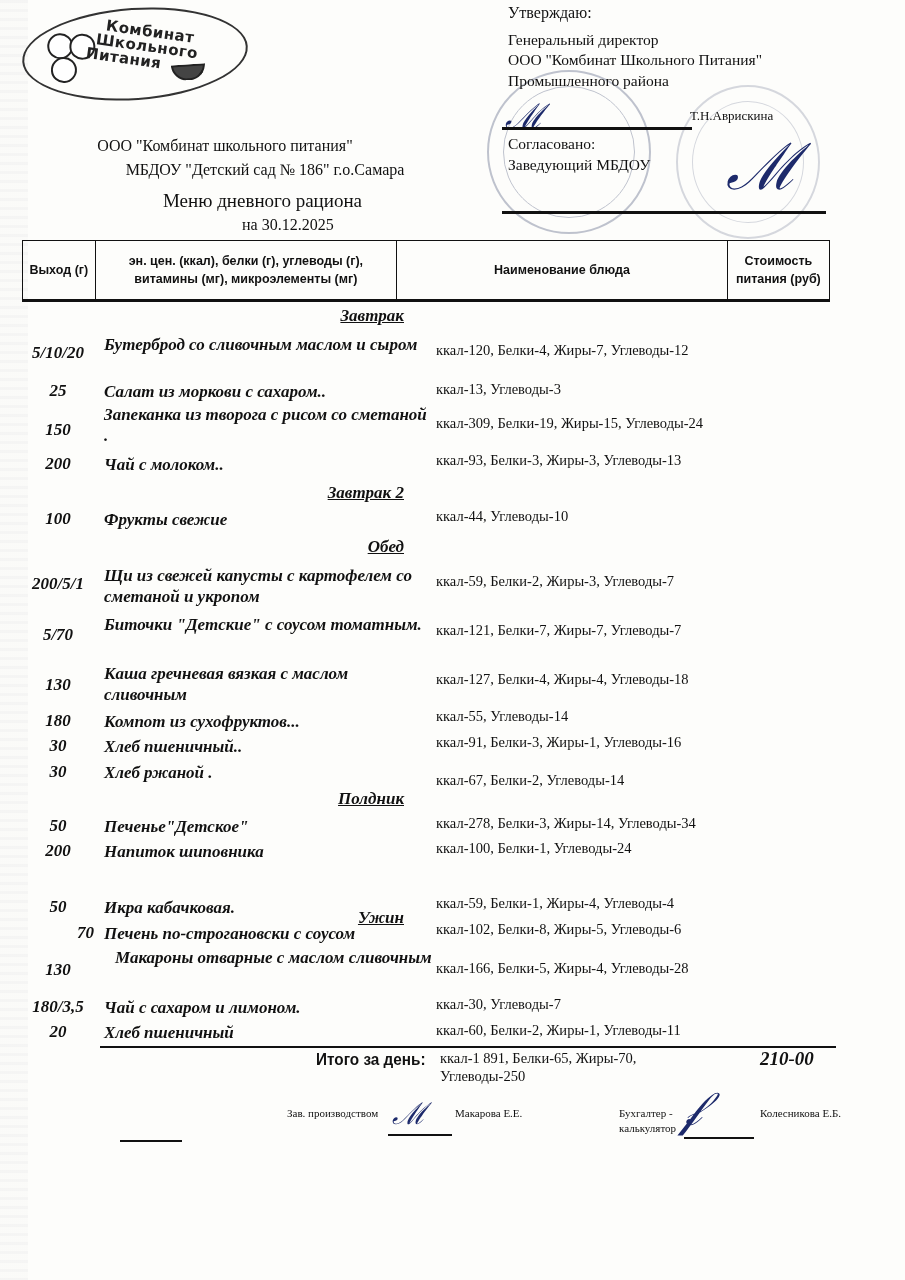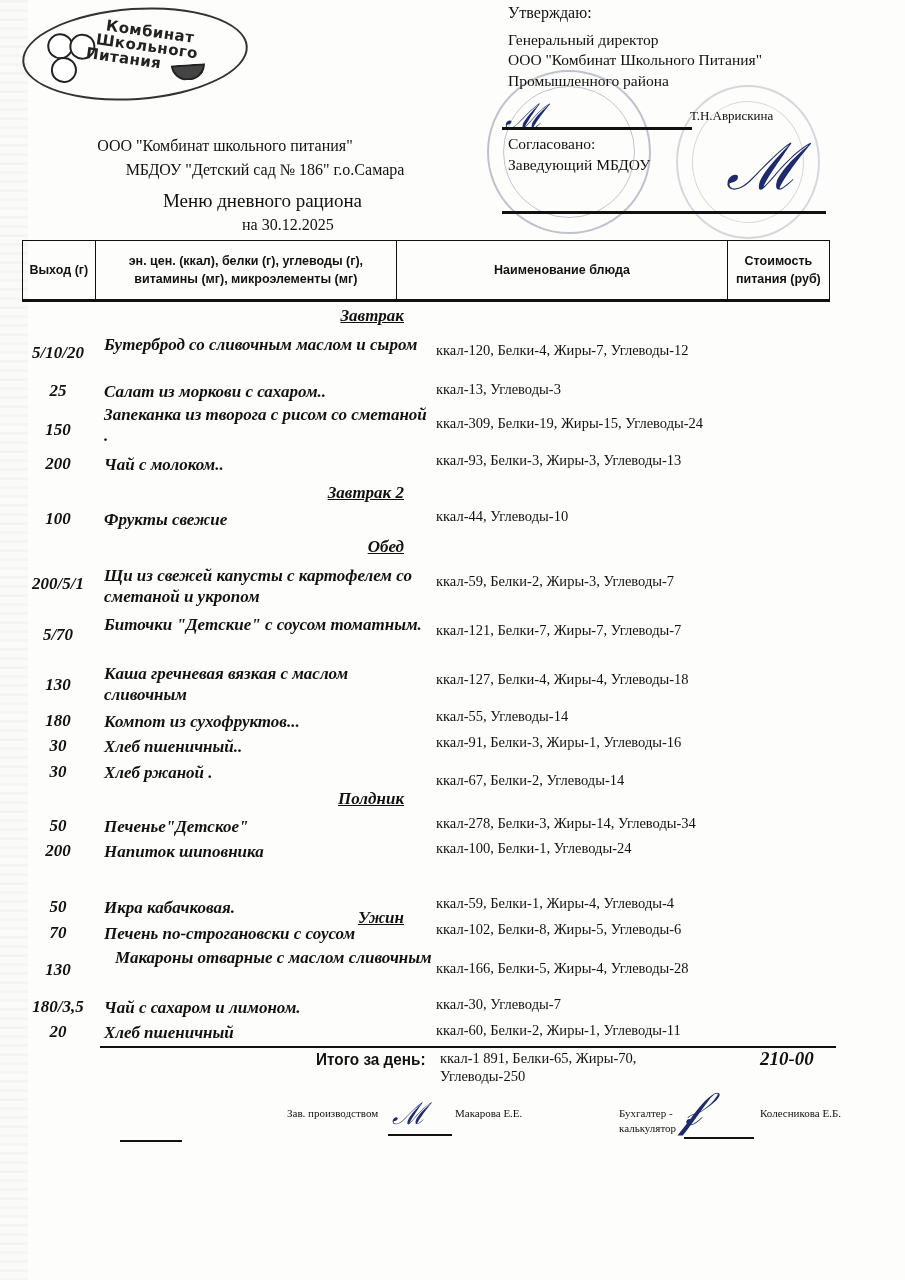--- a/index.html
+++ b/index.html
@@ -131,21 +131,21 @@
     <div class="abs nut" style="top: 760px; margin-top: 12px;">ккал-67, Белки-2, Углеводы-14</div>
     <div class="abs qty" style="top: 816px;">50</div>
     <div class="abs dish" style="top: 816px;">Печенье"Детское"</div>
     <div class="abs nut" style="top: 815px;">ккал-278, Белки-3, Жиры-14, Углеводы-34</div>
     <div class="abs qty" style="top: 841px;">200</div>
     <div class="abs dish" style="top: 841px;">Напиток  шиповника</div>
     <div class="abs nut" style="top: 840px;">ккал-100, Белки-1, Углеводы-24</div>
     <div class="abs qty" style="top: 897px;">50</div>
     <div class="abs dish" style="top: 897px;">Икра  кабачковая.</div>
     <div class="abs nut" style="top: 895px;">ккал-59, Белки-1, Жиры-4, Углеводы-4</div>
-    <div class="abs qty" style="top: 923px;">70</div>
+    <div class="abs qty" style="top: 923px; text-align: right;">70</div>
     <div class="abs dish" style="top: 923px;">Печень по-строгановски с  соусом</div>
     <div class="abs nut" style="top: 921px;">ккал-102, Белки-8, Жиры-5, Углеводы-6</div>
     <div class="abs qty" style="top: 960px;">130</div>
     <div class="abs dish" style="top: 947px; margin-left: 11px;">Макароны отварные с маслом сливочным</div>
     <div class="abs nut" style="top: 960px;">ккал-166, Белки-5, Жиры-4, Углеводы-28</div>
     <div class="abs qty" style="top: 997px;">180/3,5</div>
     <div class="abs dish" style="top: 997px;">Чай с сахаром  и  лимоном.</div>
     <div class="abs nut" style="top: 996px;">ккал-30, Углеводы-7</div>
     <div class="abs qty" style="top: 1022px;">20</div>
     <div class="abs dish" style="top: 1022px;">Хлеб  пшеничный</div>

